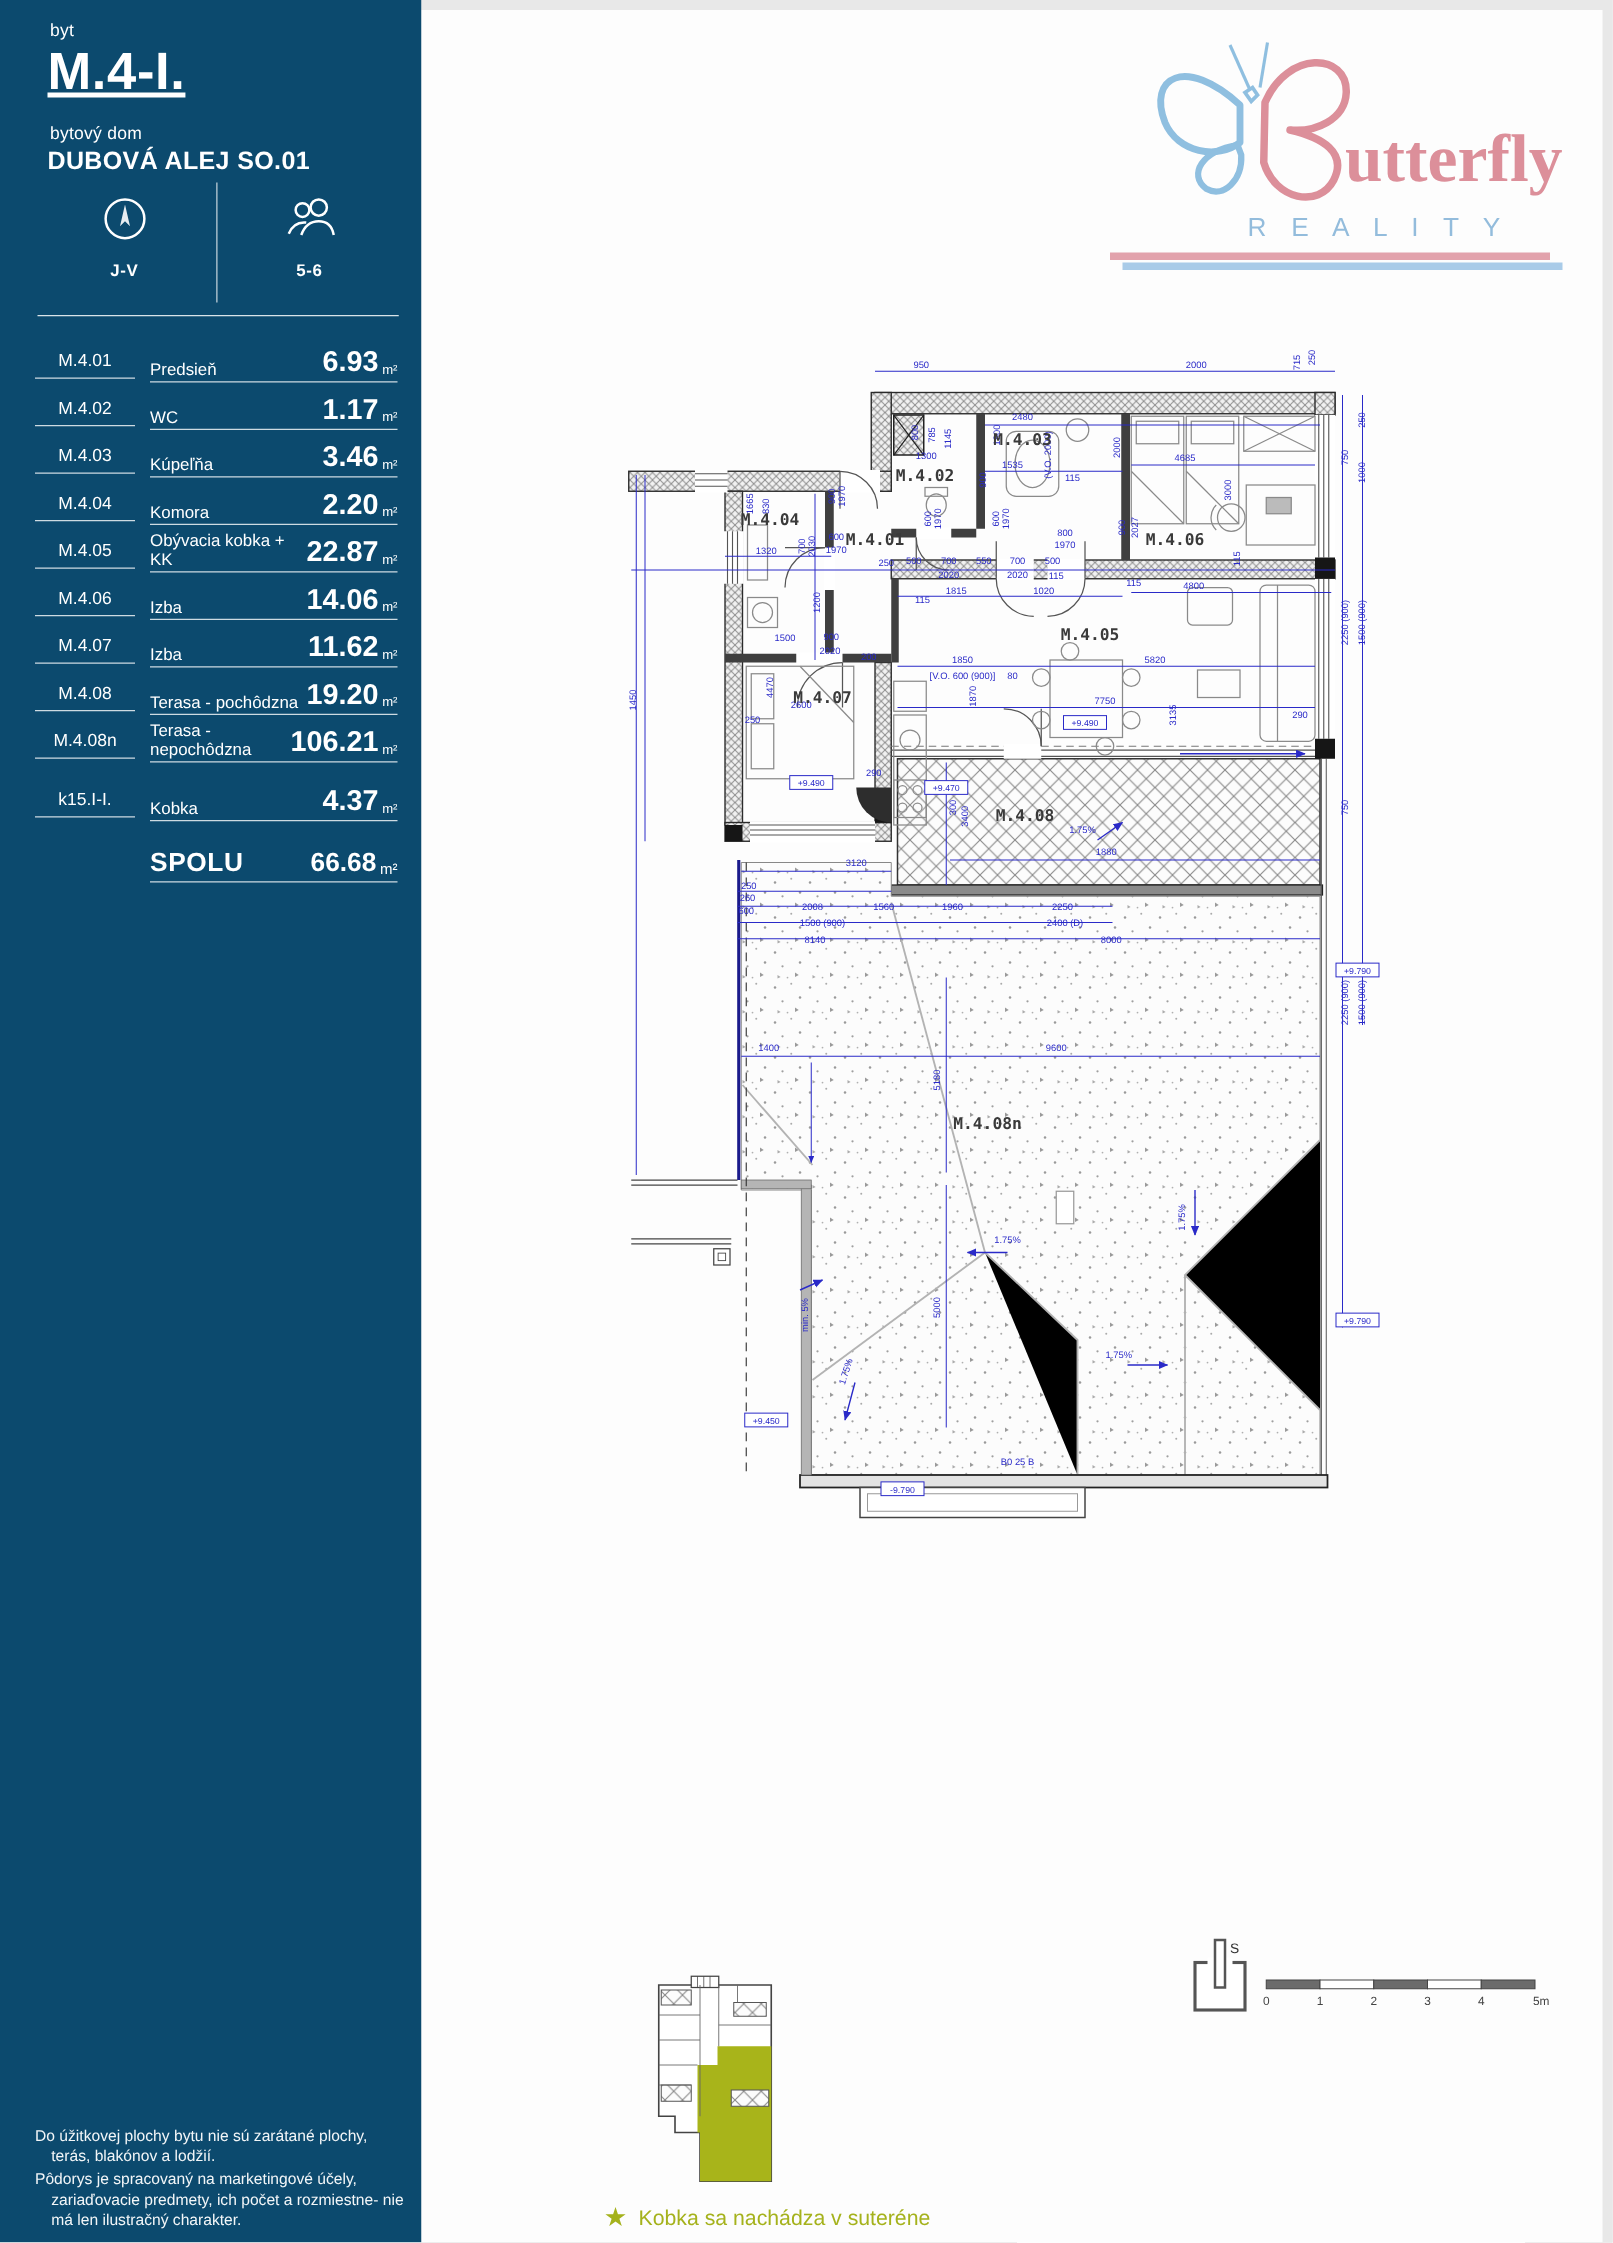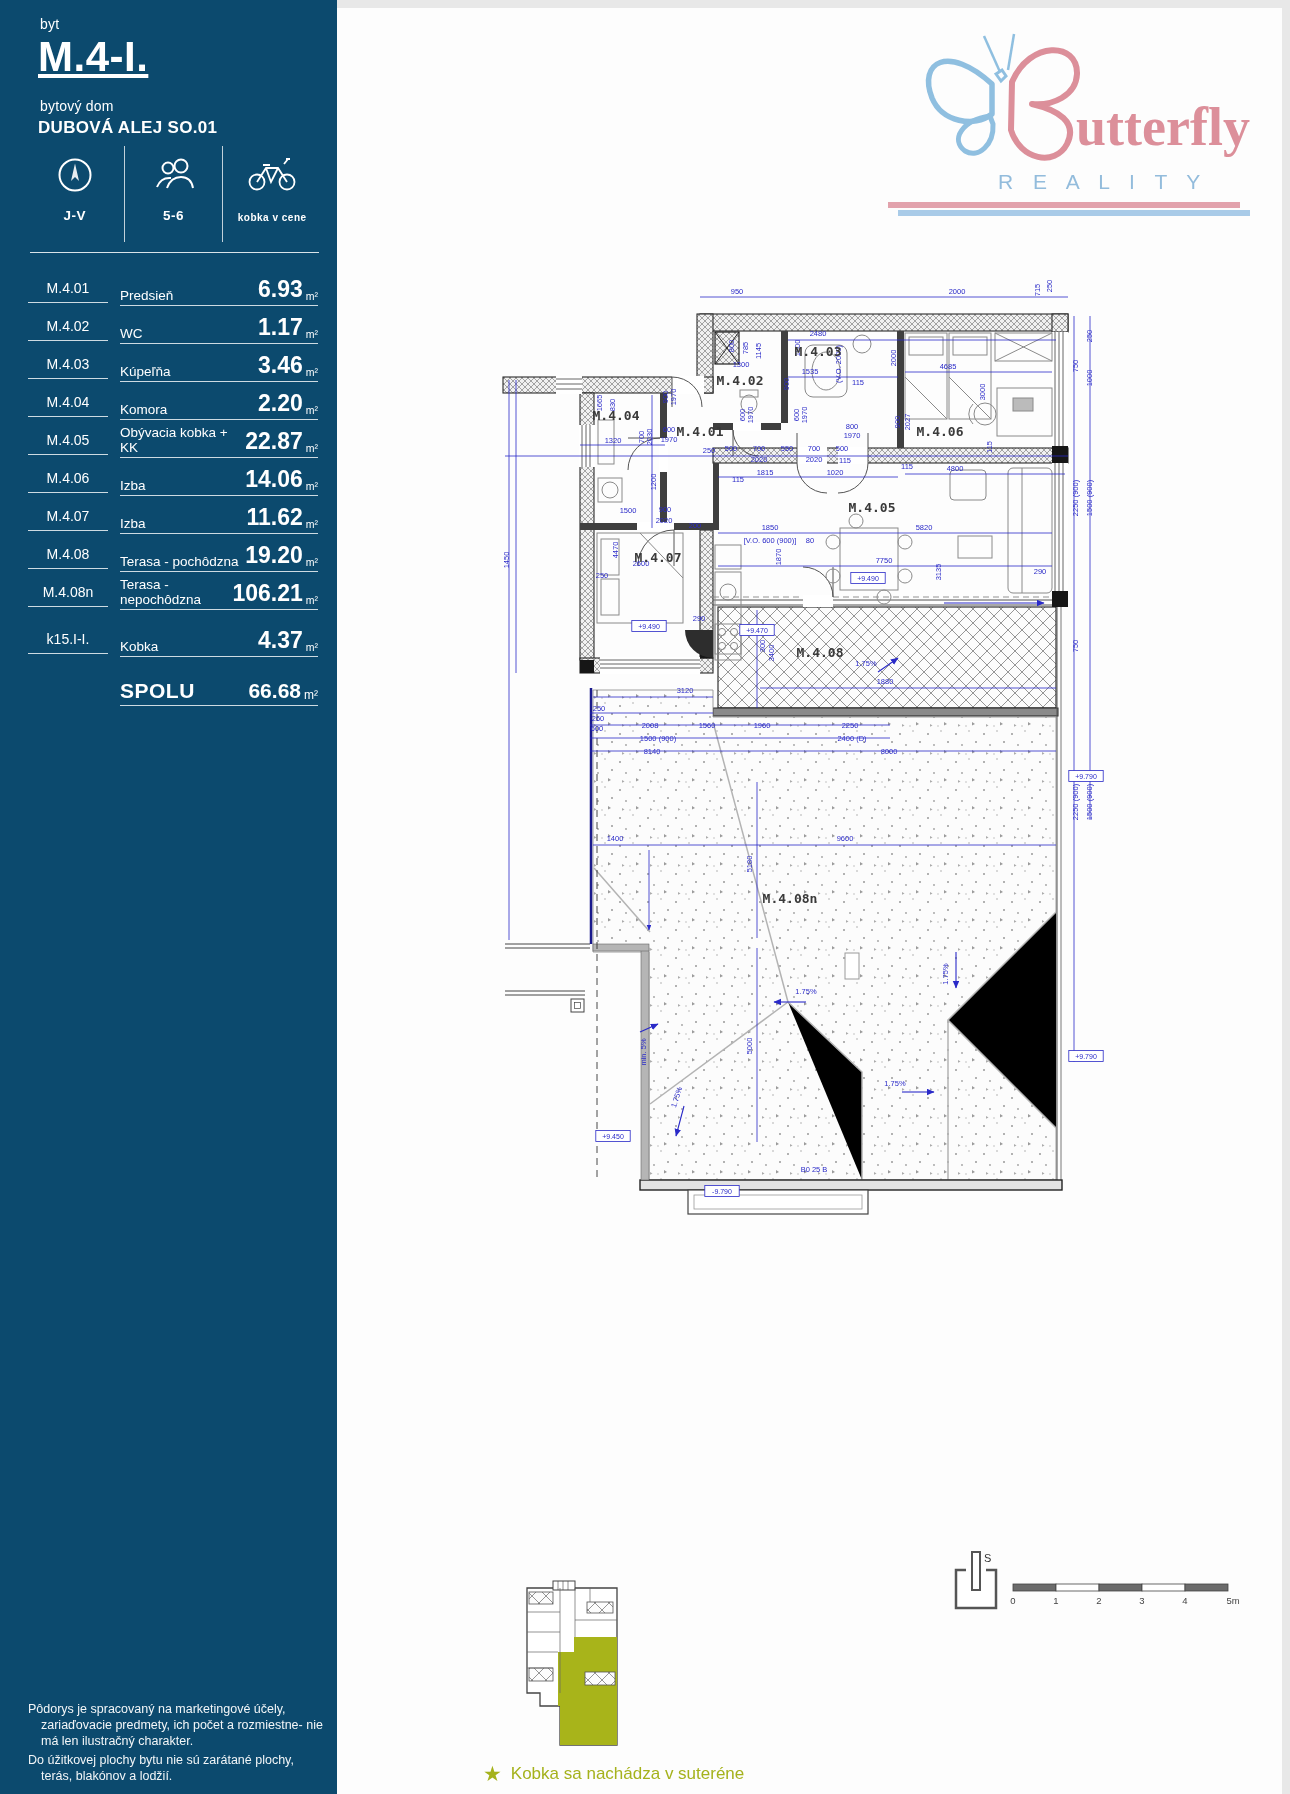--- a/index.html
+++ b/index.html
@@ -2,21 +2,21 @@
 <html><head>
 <meta charset="utf-8">
 <style>
   html,body{margin:0;padding:0;background:#e8e8e8;font-family:"Liberation Sans",sans-serif;}
   #page{position:relative;width:1290px;height:1794px;background:#e8e8e8;overflow:hidden;}
   #sheet{position:absolute;left:8px;top:8px;width:1274px;height:1786px;background:#fdfdfd;}
   
   #sidebar{position:absolute;left:0;top:0;width:337px;height:100%;background:#0c4a6e;color:#fff;}
   .sb-small{position:absolute;left:40px;font-size:14px;font-weight:400;letter-spacing:.2px;}
   .sb-unit{position:absolute;left:38px;top:33px;font-size:42px;font-weight:800;letter-spacing:.5px;text-decoration:underline;}
-  .sb-bname{position:absolute;left:38px;top:118px;font-size:17px;font-weight:800;letter-spacing:.3px;}
+  .sb-bname{position:absolute;left:38px;top:118px;font-size:20px;font-weight:800;letter-spacing:.3px;}
   .badges{position:absolute;top:146px;left:26px;right:16px;display:flex;height:96px;justify-content:space-between;}
   .badge{flex:1;text-align:center;position:relative;padding-top:8px;}
   .badge + .badge{border-left:1px solid rgba(255,255,255,.75);}
   .bcap{margin-top:8px;font-weight:700;font-size:13.5px;letter-spacing:.5px;}
   .bcap.small{font-size:10px;margin-top:14px;}
   .sb-rule{position:absolute;left:30px;right:18px;top:252px;border-top:1.5px solid rgba(255,255,255,.85);}
   #rows{position:absolute;left:0;top:272px;width:337px;}
   .trow{position:relative;height:38px;}
   .trow.gap{margin-top:9px;}
   .tcode{position:absolute;left:28px;top:8px;width:80px;height:22px;text-align:center;font-size:14px;border-bottom:1px solid rgba(255,255,255,.8);}
@@ -71,30 +71,20 @@
       <div class="badge">
         <span>
           <svg width="46" height="42" viewBox="0 0 46 42" fill="none" stroke="#fff" stroke-width="2">
             <circle cx="17" cy="14" r="5.5"></circle>
             <circle cx="30" cy="12" r="6.5"></circle>
             <path d="M6,33 Q10,23 20,24 M16,34 Q20,23 30,23 Q40,23 42,34"></path>
           </svg>
         </span>
         <div class="bcap">5-6</div>
       </div>
-      <div class="badge">
-        <span>
-          <svg width="52" height="40" viewBox="0 0 52 40" fill="none" stroke="#fff" stroke-width="1.8">
-            <circle cx="11" cy="28" r="7.5"></circle>
-            <circle cx="41" cy="28" r="7.5"></circle>
-            <path d="M11,28 L20,14 L32,14 L41,28 M20,14 L25,28 L32,14 M17,11 h7 M38,10 l4,-5 M40,5 h4"></path>
-          </svg>
-        </span>
-        <div class="bcap small">kobka v cene</div>
-      </div>
     </div>
     <div class="sb-rule"></div>
 
     <div id="rows">
         <div class="trow">
           <span class="tcode">M.4.01</span>
           <span class="tmain">
             <span class="tname">Predsieň</span>
             <span class="tval">6.93</span>
             <span class="tunit">m²</span>
@@ -175,22 +165,22 @@
         <div class="ttotal">
           <span class="tmain">
             <span class="tname">SPOLU</span>
             <span class="tval">66.68</span>
             <span class="tunit">m²</span>
           </span>
         </div>
       </div>
 
     <div id="sb-notes">
+      <div class="note">Do úžitkovej plochy bytu nie sú zarátané plochy, terás, blakónov a lodžií.</div>
       <div class="note">Pôdorys je spracovaný na marketingové účely, zariaďovacie predmety, ich počet a rozmiestne- nie má len ilustračný charakter.</div>
-      <div class="note">Do úžitkovej plochy bytu nie sú zarátané plochy, terás, blakónov a lodžií.</div>
     </div>
   </aside>
 
   <div id="logo">
     <svg width="380" height="200" viewBox="0 0 380 200">
       <g>
         <path d="M112,58 C68,18 38,36 52,72 C62,96 94,102 112,88 Z" fill="none" stroke="#8fbfe0" stroke-width="5.5" stroke-linejoin="round"></path>
         <path d="M110,90 C82,94 70,114 85,125 C99,133 114,118 113,98 Z" fill="none" stroke="#8fbfe0" stroke-width="5"></path>
         <line x1="120" y1="46" x2="104" y2="10" stroke="#8fbfe0" stroke-width="2.5"></line>
         <line x1="128" y1="44" x2="134" y2="8" stroke="#8fbfe0" stroke-width="2.5"></line>

